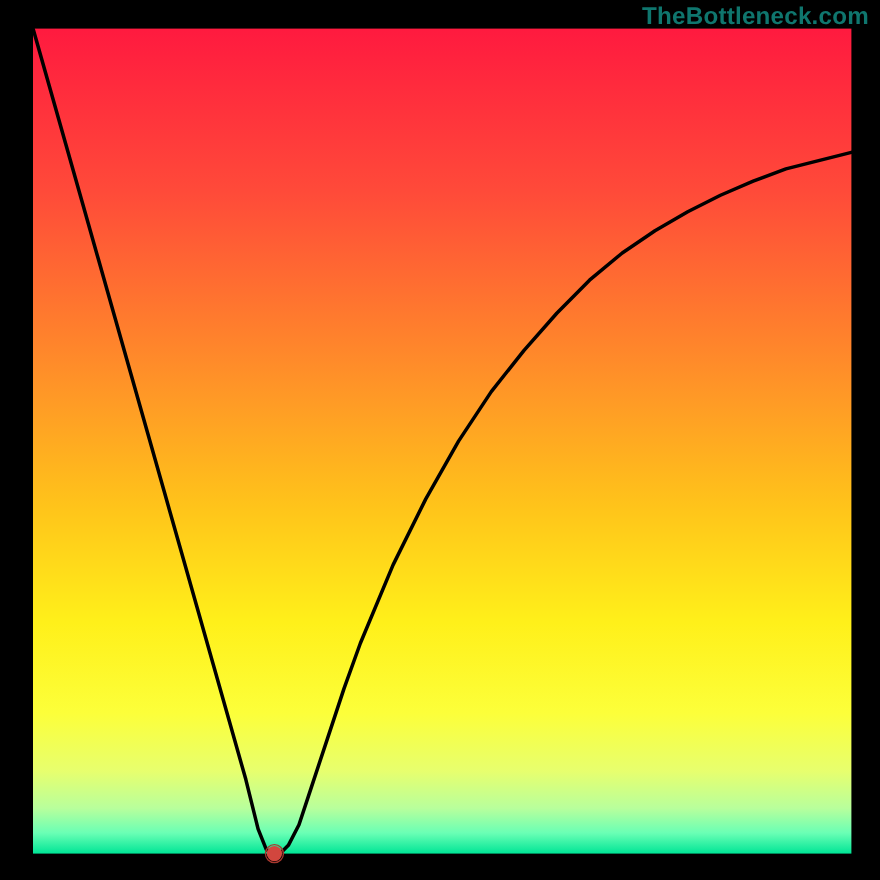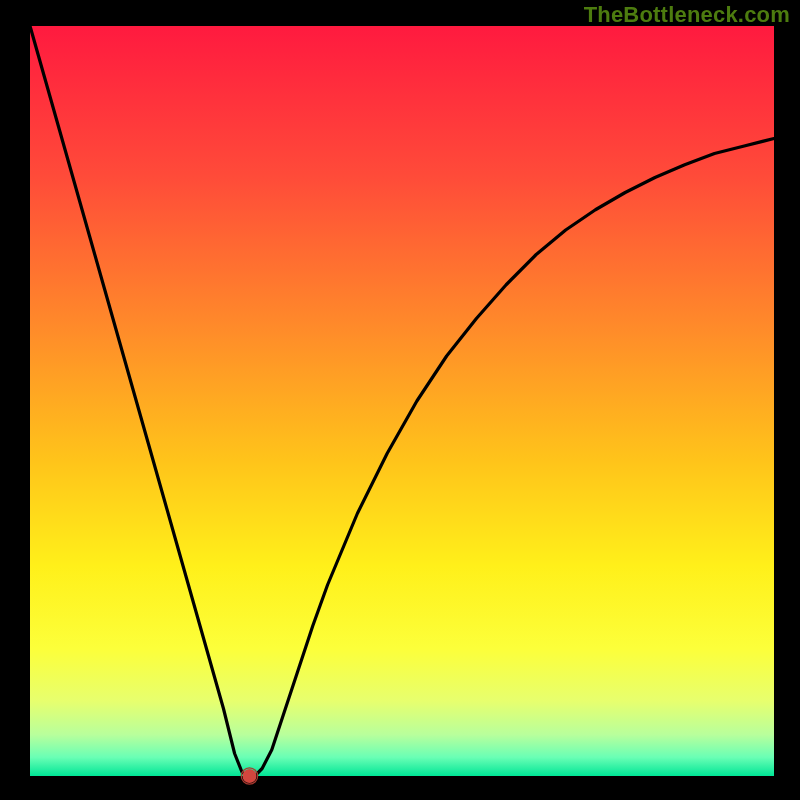--- a/index.html
+++ b/index.html
@@ -18,21 +18,21 @@
     height: 800px;
     background: #000;
   }
   .watermark {
     position: absolute;
     top: 2px;
     right: 10px;
     font-family: Arial, Helvetica, sans-serif;
     font-size: 22px;
     font-weight: 600;
-    color: #4d7c0f;
+    color: #0f766e;
     letter-spacing: 0.2px;
   }
   svg {
     position: absolute;
     left: 0;
     top: 0;
   }
 </style>
 </head>
 <body>

